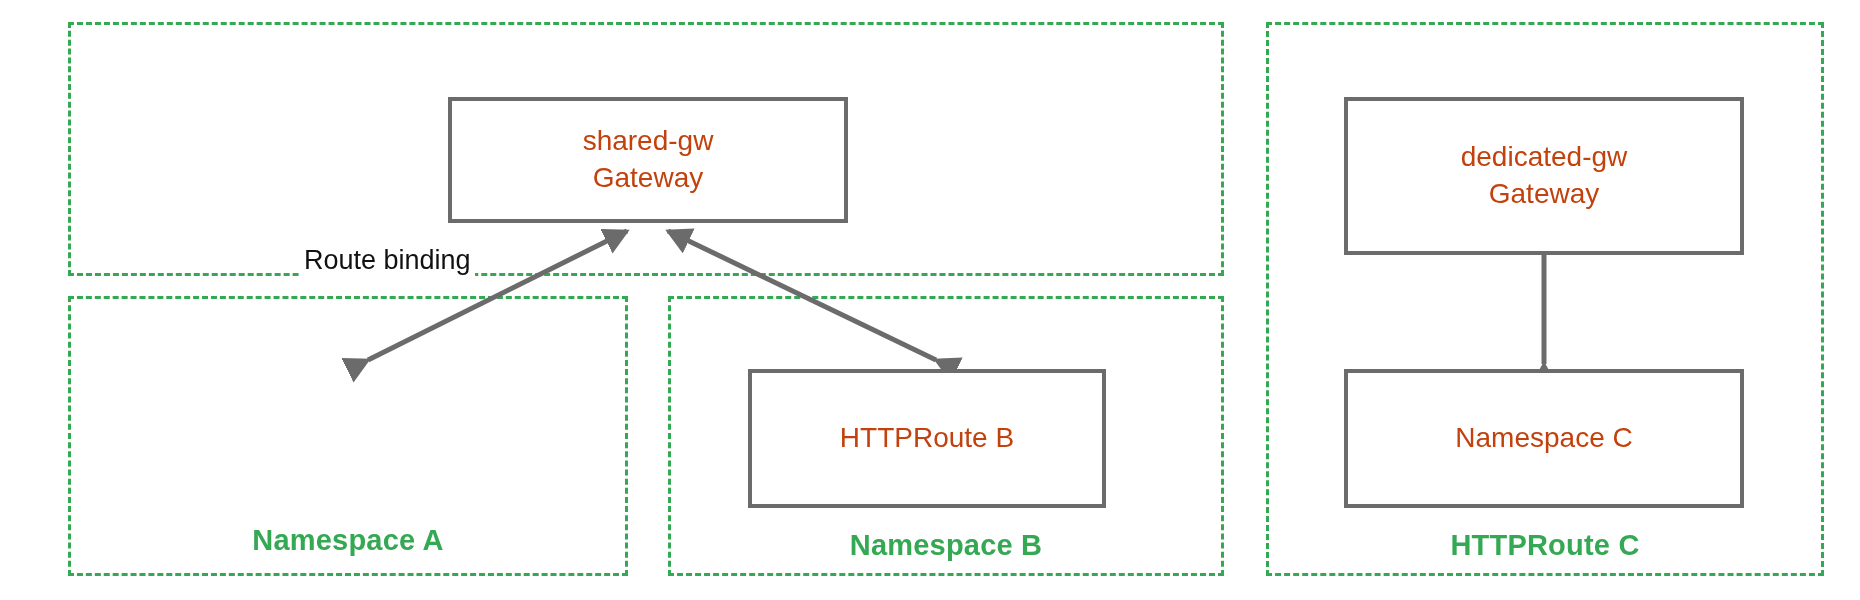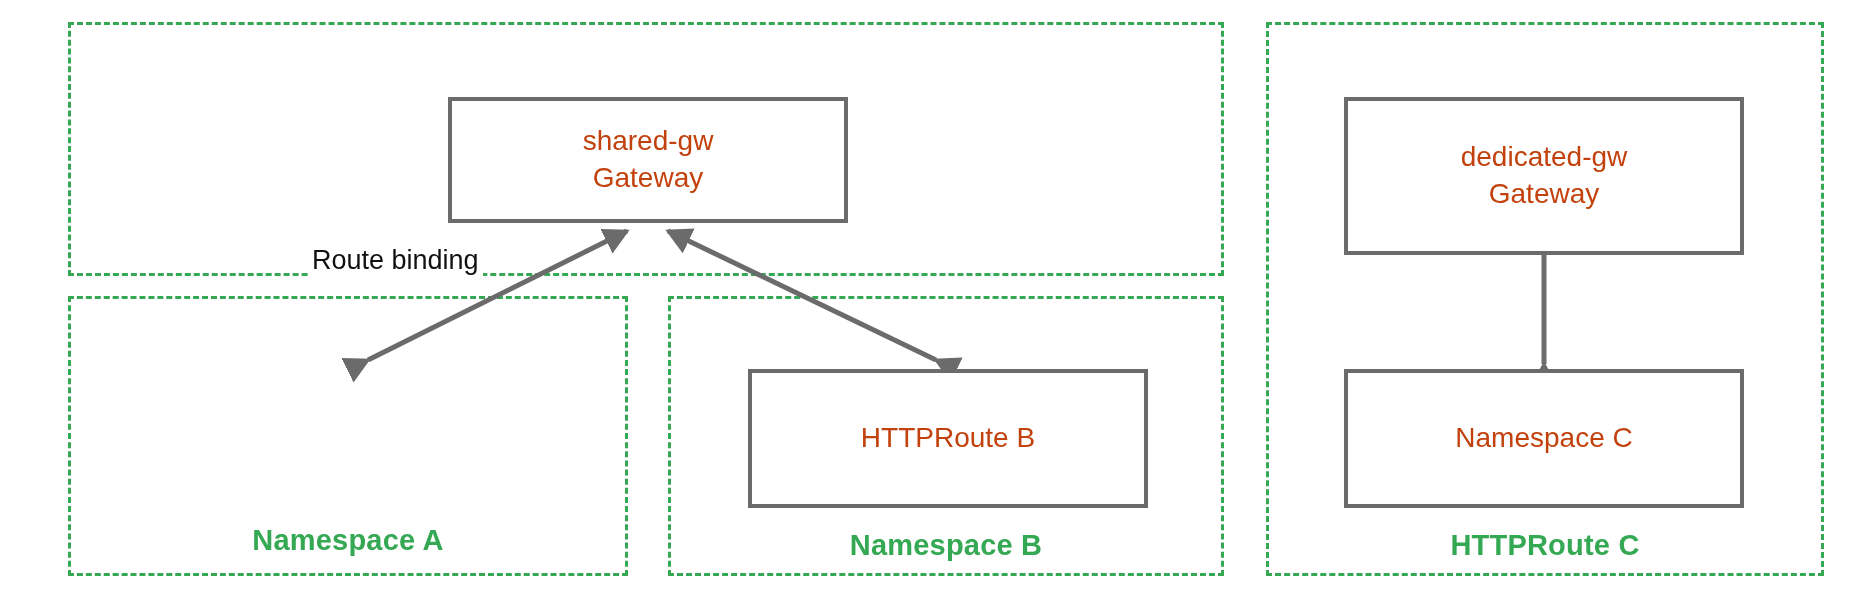--- a/index.html
+++ b/index.html
@@ -100,34 +100,34 @@
 
     <g>
       <line x1="936" y1="360" x2="668" y2="231" stroke="#6b6b6b" stroke-width="5" marker-start="url(#arrowhead)" marker-end="url(#arrowhead)"></line>
     </g>
 
     <g>
       <line x1="1544" y1="364" x2="1544" y2="230" stroke="#6b6b6b" stroke-width="5" marker-start="url(#arrowhead)" marker-end="url(#arrowhead)"></line>
     </g>
   </svg>
 
-  <div class="edge-label" style="left:308px; top:245px;">Route binding</div>
+  <div class="edge-label" style="left:300px; top:245px;">Route binding</div>
 
   <div class="res-box" style="left:448px; top:97px; width:400px; height:126px;">
     <span class="res-label">shared-gw
 Gateway</span>
   </div>
 
   <div class="res-box" style="left:1344px; top:97px; width:400px; height:158px;">
     <span class="res-label">dedicated-gw
 Gateway</span>
   </div>
 
 
-  <div class="res-box" style="left:748px; top:369px; width:400px; height:139px;">
+  <div class="res-box" style="left:748px; top:369px; width:358px; height:139px;">
     <span class="res-label">HTTPRoute B</span>
   </div>
 
   <div class="res-box" style="left:1344px; top:369px; width:400px; height:139px;">
     <span class="res-label">Namespace C</span>
   </div>
 
 </div>
 
 </body></html>

